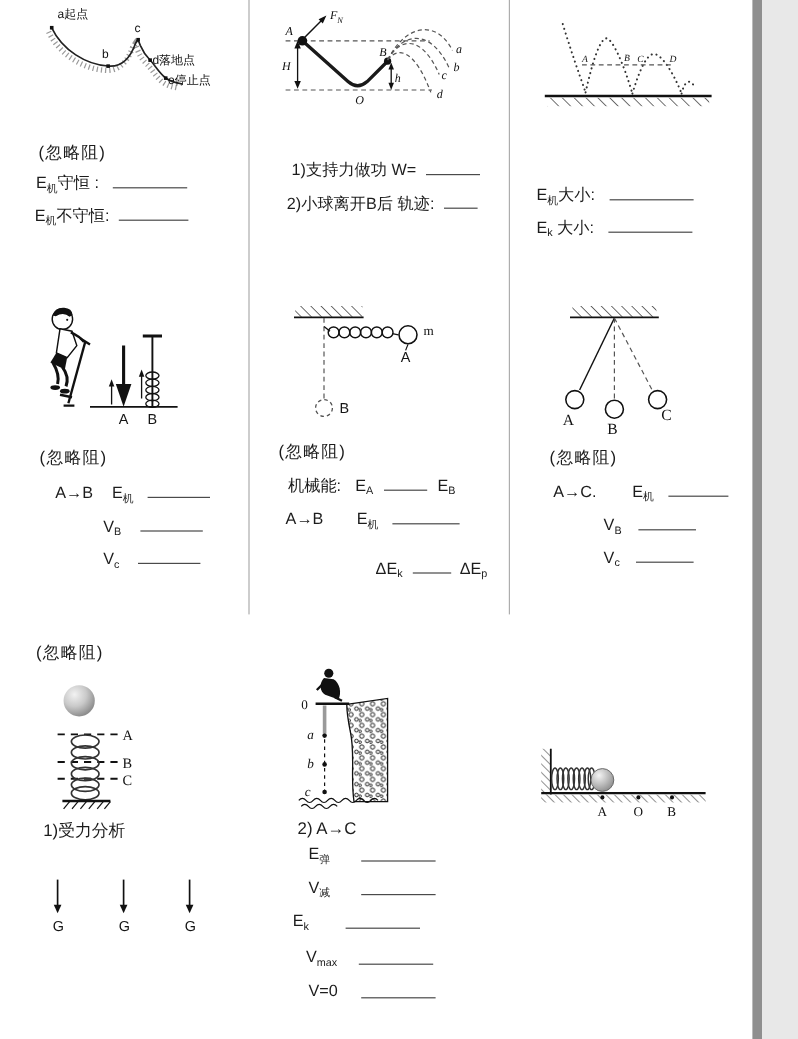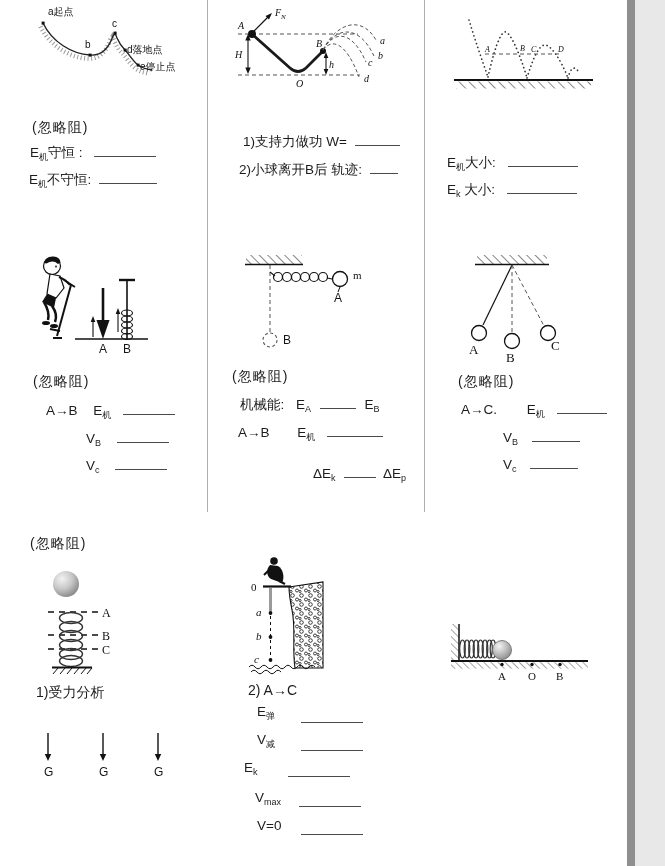--- a/index.html
+++ b/index.html
@@ -6,21 +6,21 @@
   .page{position:relative;width:635px;height:866px;background:#ffffff;overflow:hidden;
         font-family:"Liberation Sans",sans-serif;color:#1c1c1c;}
   .abs{position:absolute;}
   .hw{font-family:"Liberation Sans",sans-serif;color:#1c1c1c;}
   .note{font-size:14px;letter-spacing:1px;white-space:nowrap;}
   .row{font-size:13.5px;white-space:nowrap;}
   .sub{font-size:9px;vertical-align:-3px;}
   .blank{display:inline-block;border-bottom:1.3px solid #4a4a4a;height:13px;vertical-align:baseline;}
   .divider{position:absolute;top:0;width:1px;height:512px;background:#adadad;}
   .edge-right{position:absolute;top:0;right:0;width:8px;height:866px;background:#8f8f8f;}
-  .flexrow{display:flex;align-items:flex-end;}
+  .flexrow{display:flex;align-items:flex-start;}
   svg text{user-select:none;}
   .dserif{font-family:"Liberation Serif",serif;font-style:italic;font-size:10px;fill:#111;}
   .dserifU{font-family:"Liberation Serif",serif;font-size:11px;fill:#111;}
   .dsans{font-family:"Liberation Sans",sans-serif;font-size:10px;fill:#111;}
   .dhand{font-family:"Liberation Sans",sans-serif;font-size:11px;fill:#151515;}
   .sphere{border-radius:50%;background:radial-gradient(circle at 35% 30%, #f2f2f2 0%, #c9c9c9 40%, #8d8d8d 75%, #7a7a7a 100%);}
 </style>
 </head>
 <body>
 

